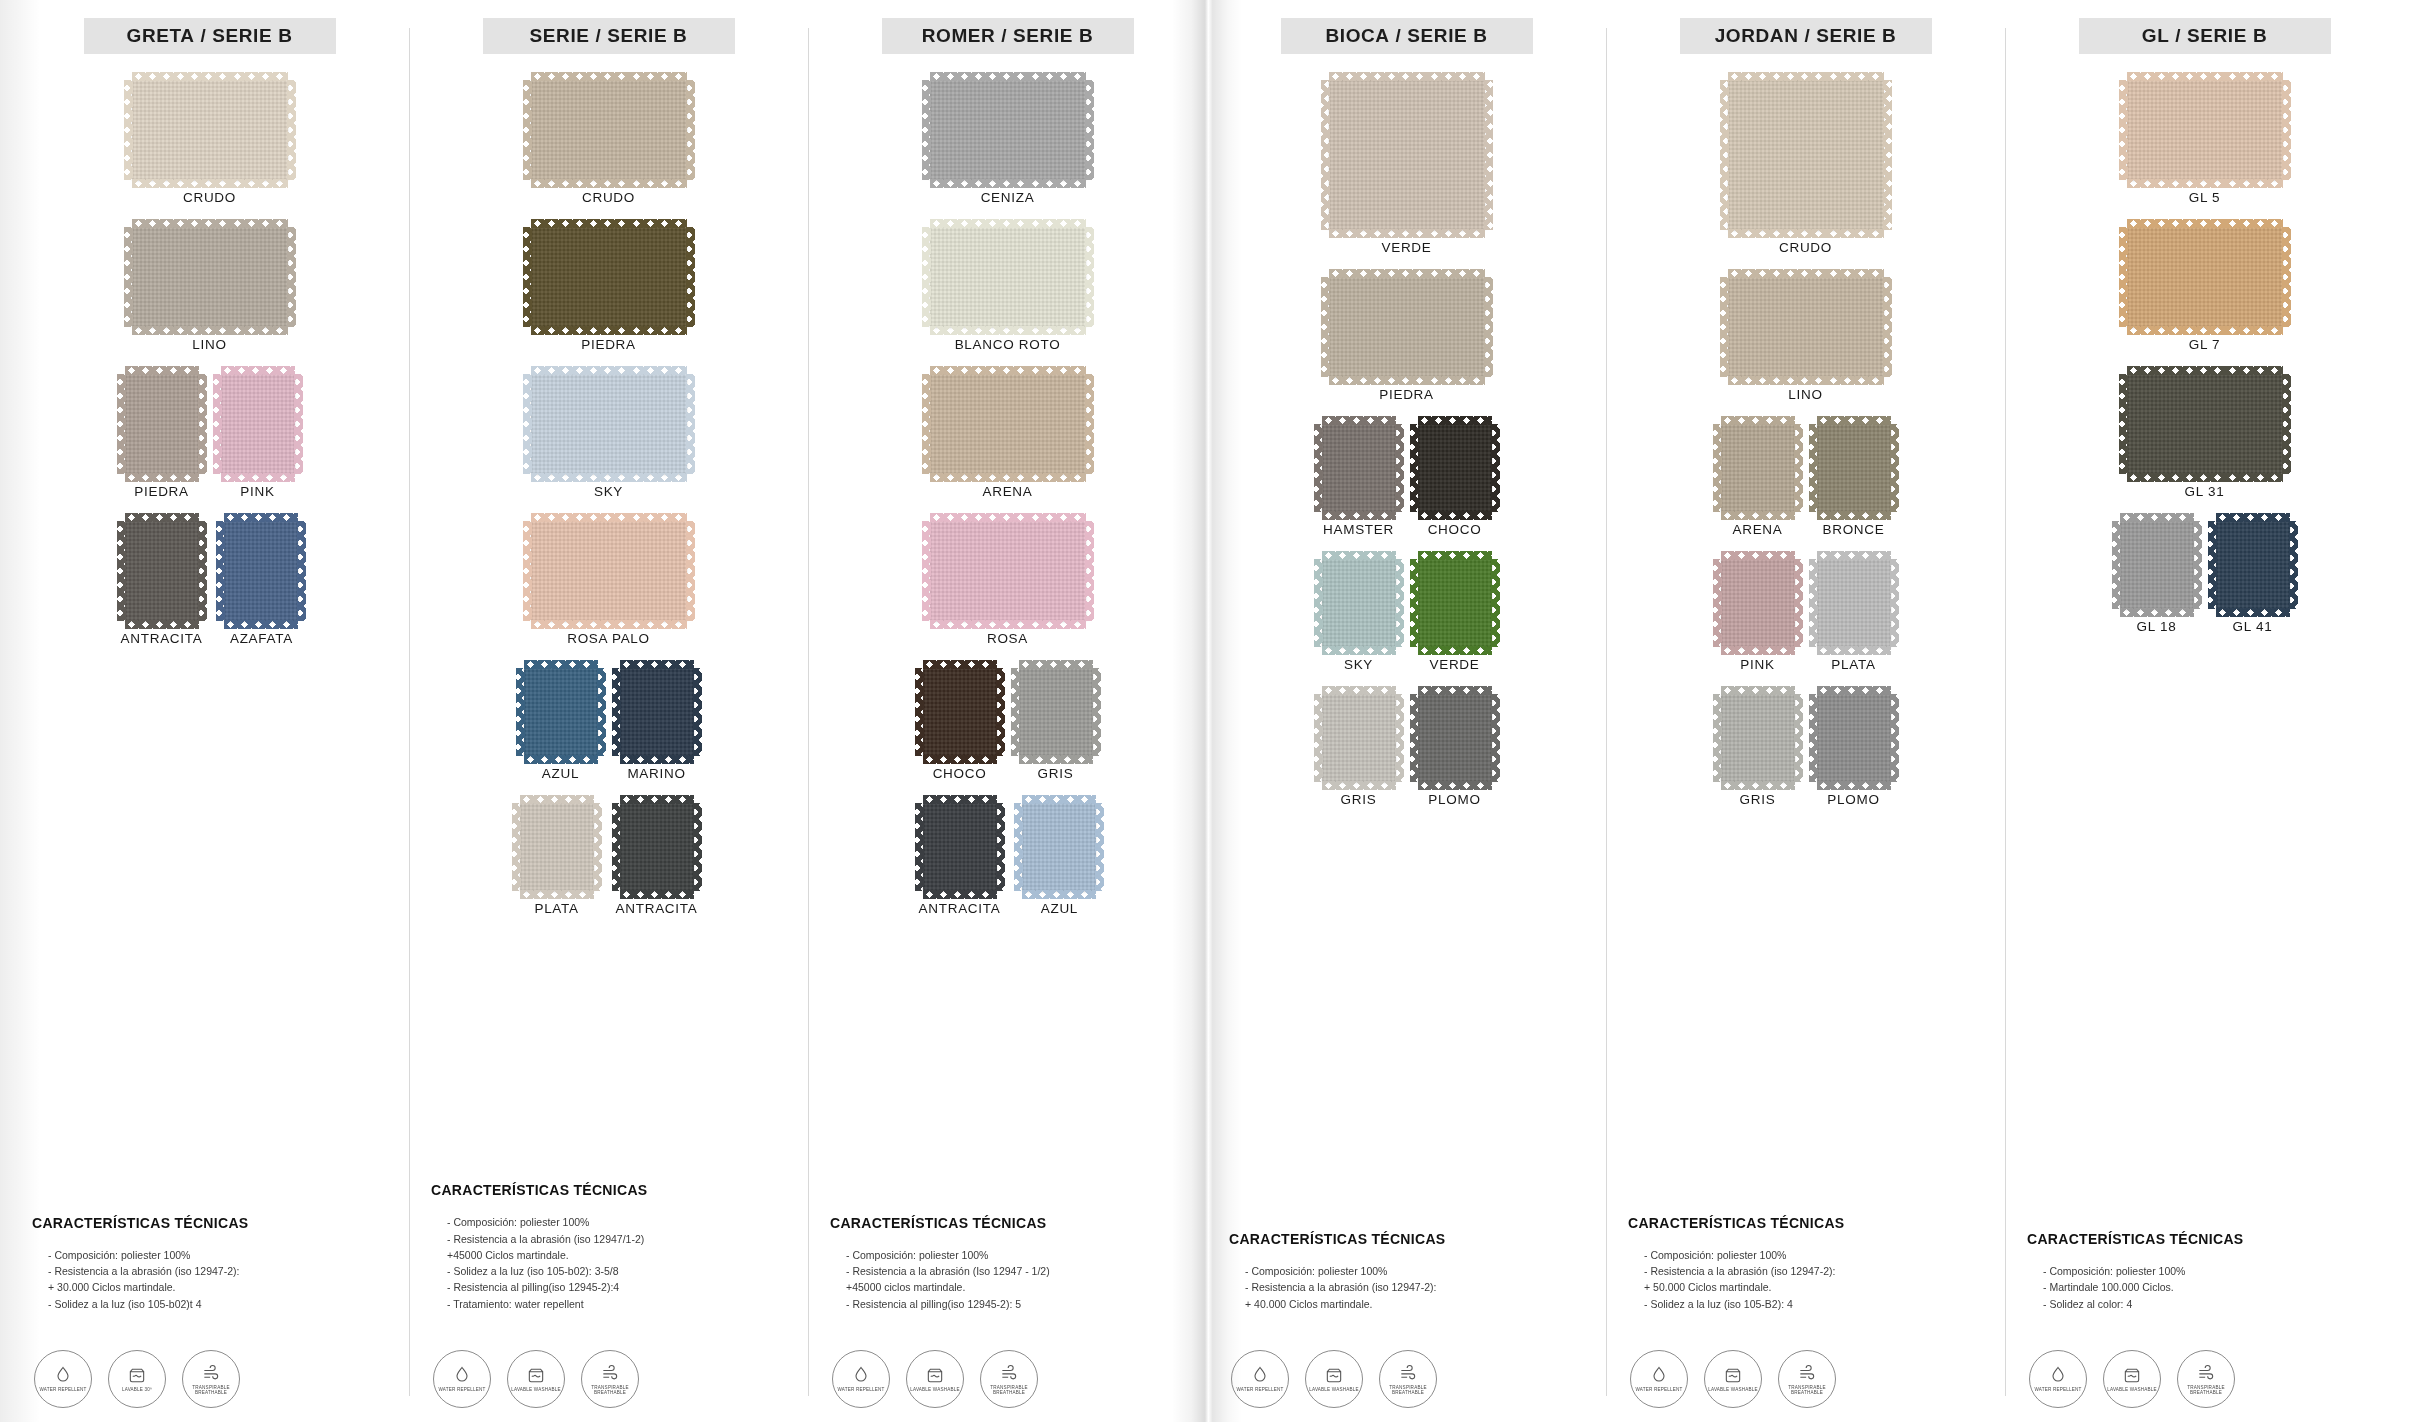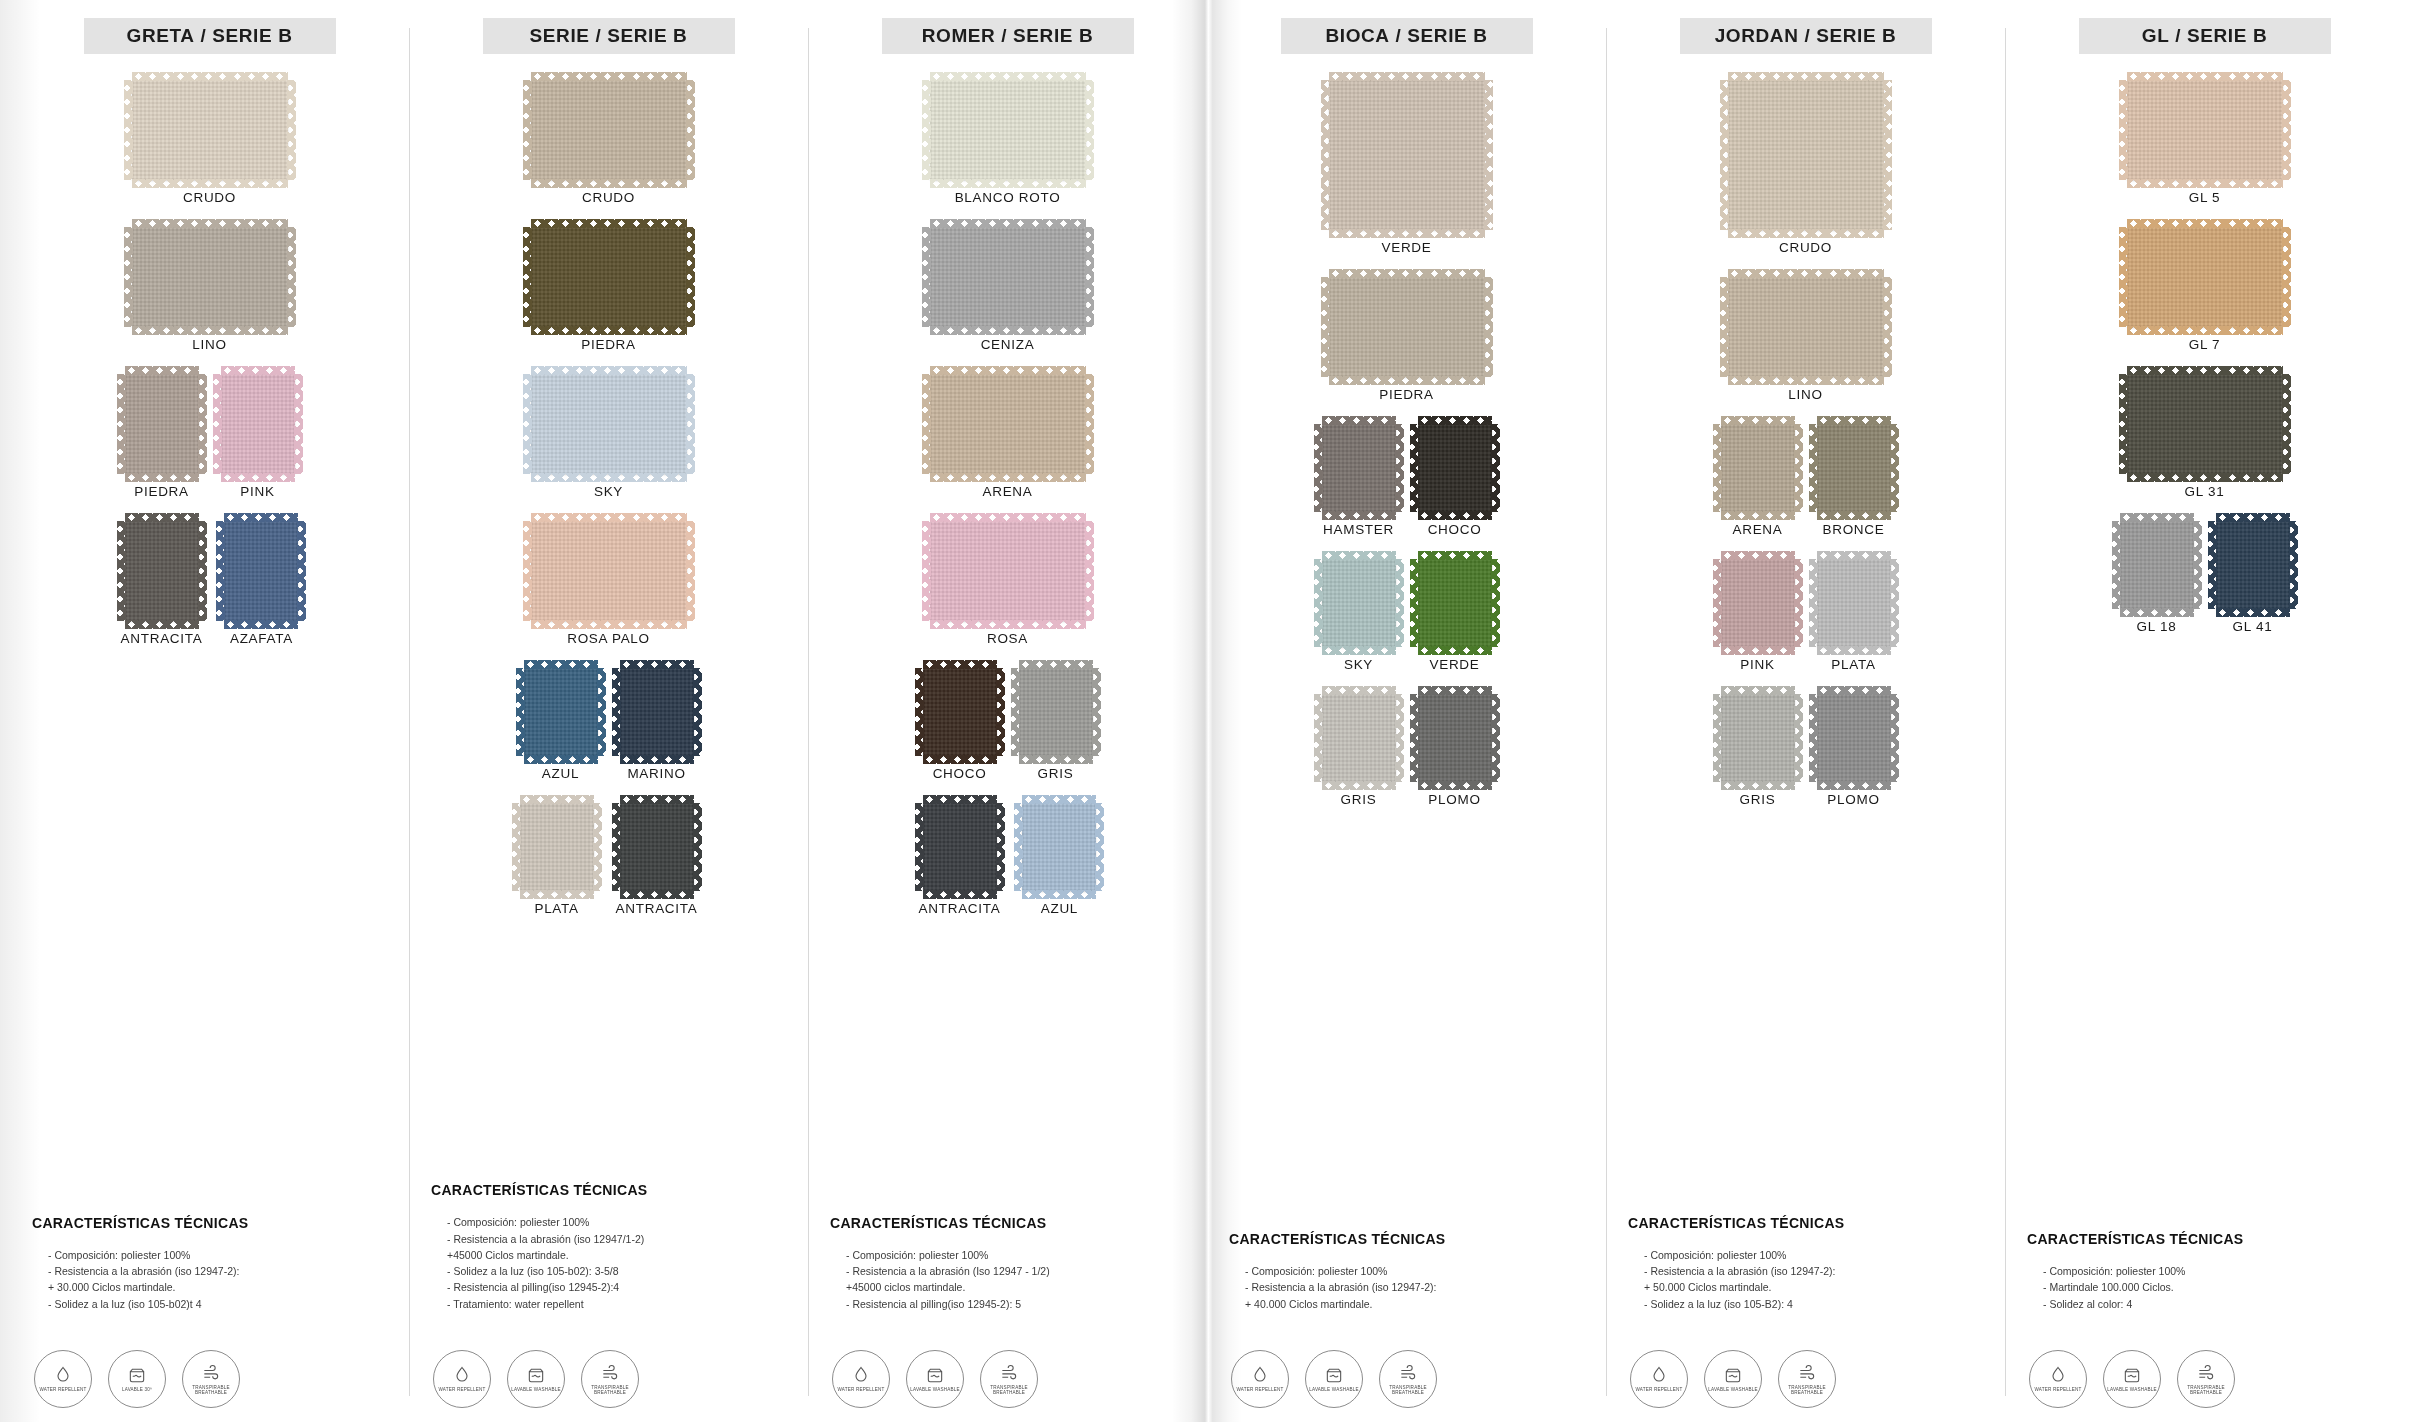--- a/index.html
+++ b/index.html
@@ -418,40 +418,40 @@
             </svg>
             <div class="cap">TRANSPIRABLE BREATHABLE</div>
           </div>
         </div>
       </div>
       <div class="col">
         <div class="col-title"><span class="fam">ROMER</span> <span class="ser">/ SERIE B</span></div>
         <div class="swatch-rows">
           <div class="srow gap-after">
             <div class="swatch-wrap">
+              <div class="swatch" style="width: 156px; height: 100px; background: rgb(169, 169, 169); box-shadow: rgba(0, 0, 0, 0.18) 0px 1px 2px;">
+                <div class="cloth"></div>
+                <div style="position: absolute; height: 9px; left: 0px; right: 0px; background-image: repeating-linear-gradient(135deg, rgb(169, 169, 169) 0px, rgb(169, 169, 169) 5px, transparent 5px, transparent 10px), repeating-linear-gradient(45deg, rgb(169, 169, 169) 0px, rgb(169, 169, 169) 5px, transparent 5px, transparent 10px); top: -8px;"></div>
+                <div style="position: absolute; height: 9px; left: 0px; right: 0px; background-image: repeating-linear-gradient(135deg, rgb(169, 169, 169) 0px, rgb(169, 169, 169) 5px, transparent 5px, transparent 10px), repeating-linear-gradient(45deg, rgb(169, 169, 169) 0px, rgb(169, 169, 169) 5px, transparent 5px, transparent 10px); bottom: -8px;"></div>
+                <div style="position: absolute; width: 9px; top: 0px; bottom: 0px; background-image: repeating-linear-gradient(135deg, rgb(169, 169, 169) 0px, rgb(169, 169, 169) 5px, transparent 5px, transparent 10px), repeating-linear-gradient(45deg, rgb(169, 169, 169) 0px, rgb(169, 169, 169) 5px, transparent 5px, transparent 10px); left: -8px;"></div>
+                <div style="position: absolute; width: 9px; top: 0px; bottom: 0px; background-image: repeating-linear-gradient(135deg, rgb(169, 169, 169) 0px, rgb(169, 169, 169) 5px, transparent 5px, transparent 10px), repeating-linear-gradient(45deg, rgb(169, 169, 169) 0px, rgb(169, 169, 169) 5px, transparent 5px, transparent 10px); right: -8px;"></div>
+              </div>
+              <div class="swatch-label">CENIZA</div>
+            </div>
+          </div>
+          <div class="srow gap-after">
+            <div class="swatch-wrap">
               <div class="swatch" style="width: 156px; height: 100px; background: rgb(227, 227, 212); box-shadow: rgba(0, 0, 0, 0.18) 0px 1px 2px;">
                 <div class="cloth"></div>
                 <div style="position: absolute; height: 9px; left: 0px; right: 0px; background-image: repeating-linear-gradient(135deg, rgb(227, 227, 212) 0px, rgb(227, 227, 212) 5px, transparent 5px, transparent 10px), repeating-linear-gradient(45deg, rgb(227, 227, 212) 0px, rgb(227, 227, 212) 5px, transparent 5px, transparent 10px); top: -8px;"></div>
                 <div style="position: absolute; height: 9px; left: 0px; right: 0px; background-image: repeating-linear-gradient(135deg, rgb(227, 227, 212) 0px, rgb(227, 227, 212) 5px, transparent 5px, transparent 10px), repeating-linear-gradient(45deg, rgb(227, 227, 212) 0px, rgb(227, 227, 212) 5px, transparent 5px, transparent 10px); bottom: -8px;"></div>
                 <div style="position: absolute; width: 9px; top: 0px; bottom: 0px; background-image: repeating-linear-gradient(135deg, rgb(227, 227, 212) 0px, rgb(227, 227, 212) 5px, transparent 5px, transparent 10px), repeating-linear-gradient(45deg, rgb(227, 227, 212) 0px, rgb(227, 227, 212) 5px, transparent 5px, transparent 10px); left: -8px;"></div>
                 <div style="position: absolute; width: 9px; top: 0px; bottom: 0px; background-image: repeating-linear-gradient(135deg, rgb(227, 227, 212) 0px, rgb(227, 227, 212) 5px, transparent 5px, transparent 10px), repeating-linear-gradient(45deg, rgb(227, 227, 212) 0px, rgb(227, 227, 212) 5px, transparent 5px, transparent 10px); right: -8px;"></div>
               </div>
               <div class="swatch-label">BLANCO ROTO</div>
-            </div>
-          </div>
-          <div class="srow gap-after">
-            <div class="swatch-wrap">
-              <div class="swatch" style="width: 156px; height: 100px; background: rgb(169, 169, 169); box-shadow: rgba(0, 0, 0, 0.18) 0px 1px 2px;">
-                <div class="cloth"></div>
-                <div style="position: absolute; height: 9px; left: 0px; right: 0px; background-image: repeating-linear-gradient(135deg, rgb(169, 169, 169) 0px, rgb(169, 169, 169) 5px, transparent 5px, transparent 10px), repeating-linear-gradient(45deg, rgb(169, 169, 169) 0px, rgb(169, 169, 169) 5px, transparent 5px, transparent 10px); top: -8px;"></div>
-                <div style="position: absolute; height: 9px; left: 0px; right: 0px; background-image: repeating-linear-gradient(135deg, rgb(169, 169, 169) 0px, rgb(169, 169, 169) 5px, transparent 5px, transparent 10px), repeating-linear-gradient(45deg, rgb(169, 169, 169) 0px, rgb(169, 169, 169) 5px, transparent 5px, transparent 10px); bottom: -8px;"></div>
-                <div style="position: absolute; width: 9px; top: 0px; bottom: 0px; background-image: repeating-linear-gradient(135deg, rgb(169, 169, 169) 0px, rgb(169, 169, 169) 5px, transparent 5px, transparent 10px), repeating-linear-gradient(45deg, rgb(169, 169, 169) 0px, rgb(169, 169, 169) 5px, transparent 5px, transparent 10px); left: -8px;"></div>
-                <div style="position: absolute; width: 9px; top: 0px; bottom: 0px; background-image: repeating-linear-gradient(135deg, rgb(169, 169, 169) 0px, rgb(169, 169, 169) 5px, transparent 5px, transparent 10px), repeating-linear-gradient(45deg, rgb(169, 169, 169) 0px, rgb(169, 169, 169) 5px, transparent 5px, transparent 10px); right: -8px;"></div>
-              </div>
-              <div class="swatch-label">CENIZA</div>
             </div>
           </div>
           <div class="srow gap-after">
             <div class="swatch-wrap">
               <div class="swatch" style="width: 156px; height: 100px; background: rgb(201, 182, 159); box-shadow: rgba(0, 0, 0, 0.18) 0px 1px 2px;">
                 <div class="cloth"></div>
                 <div style="position: absolute; height: 9px; left: 0px; right: 0px; background-image: repeating-linear-gradient(135deg, rgb(201, 182, 159) 0px, rgb(201, 182, 159) 5px, transparent 5px, transparent 10px), repeating-linear-gradient(45deg, rgb(201, 182, 159) 0px, rgb(201, 182, 159) 5px, transparent 5px, transparent 10px); top: -8px;"></div>
                 <div style="position: absolute; height: 9px; left: 0px; right: 0px; background-image: repeating-linear-gradient(135deg, rgb(201, 182, 159) 0px, rgb(201, 182, 159) 5px, transparent 5px, transparent 10px), repeating-linear-gradient(45deg, rgb(201, 182, 159) 0px, rgb(201, 182, 159) 5px, transparent 5px, transparent 10px); bottom: -8px;"></div>
                 <div style="position: absolute; width: 9px; top: 0px; bottom: 0px; background-image: repeating-linear-gradient(135deg, rgb(201, 182, 159) 0px, rgb(201, 182, 159) 5px, transparent 5px, transparent 10px), repeating-linear-gradient(45deg, rgb(201, 182, 159) 0px, rgb(201, 182, 159) 5px, transparent 5px, transparent 10px); left: -8px;"></div>
                 <div style="position: absolute; width: 9px; top: 0px; bottom: 0px; background-image: repeating-linear-gradient(135deg, rgb(201, 182, 159) 0px, rgb(201, 182, 159) 5px, transparent 5px, transparent 10px), repeating-linear-gradient(45deg, rgb(201, 182, 159) 0px, rgb(201, 182, 159) 5px, transparent 5px, transparent 10px); right: -8px;"></div>

